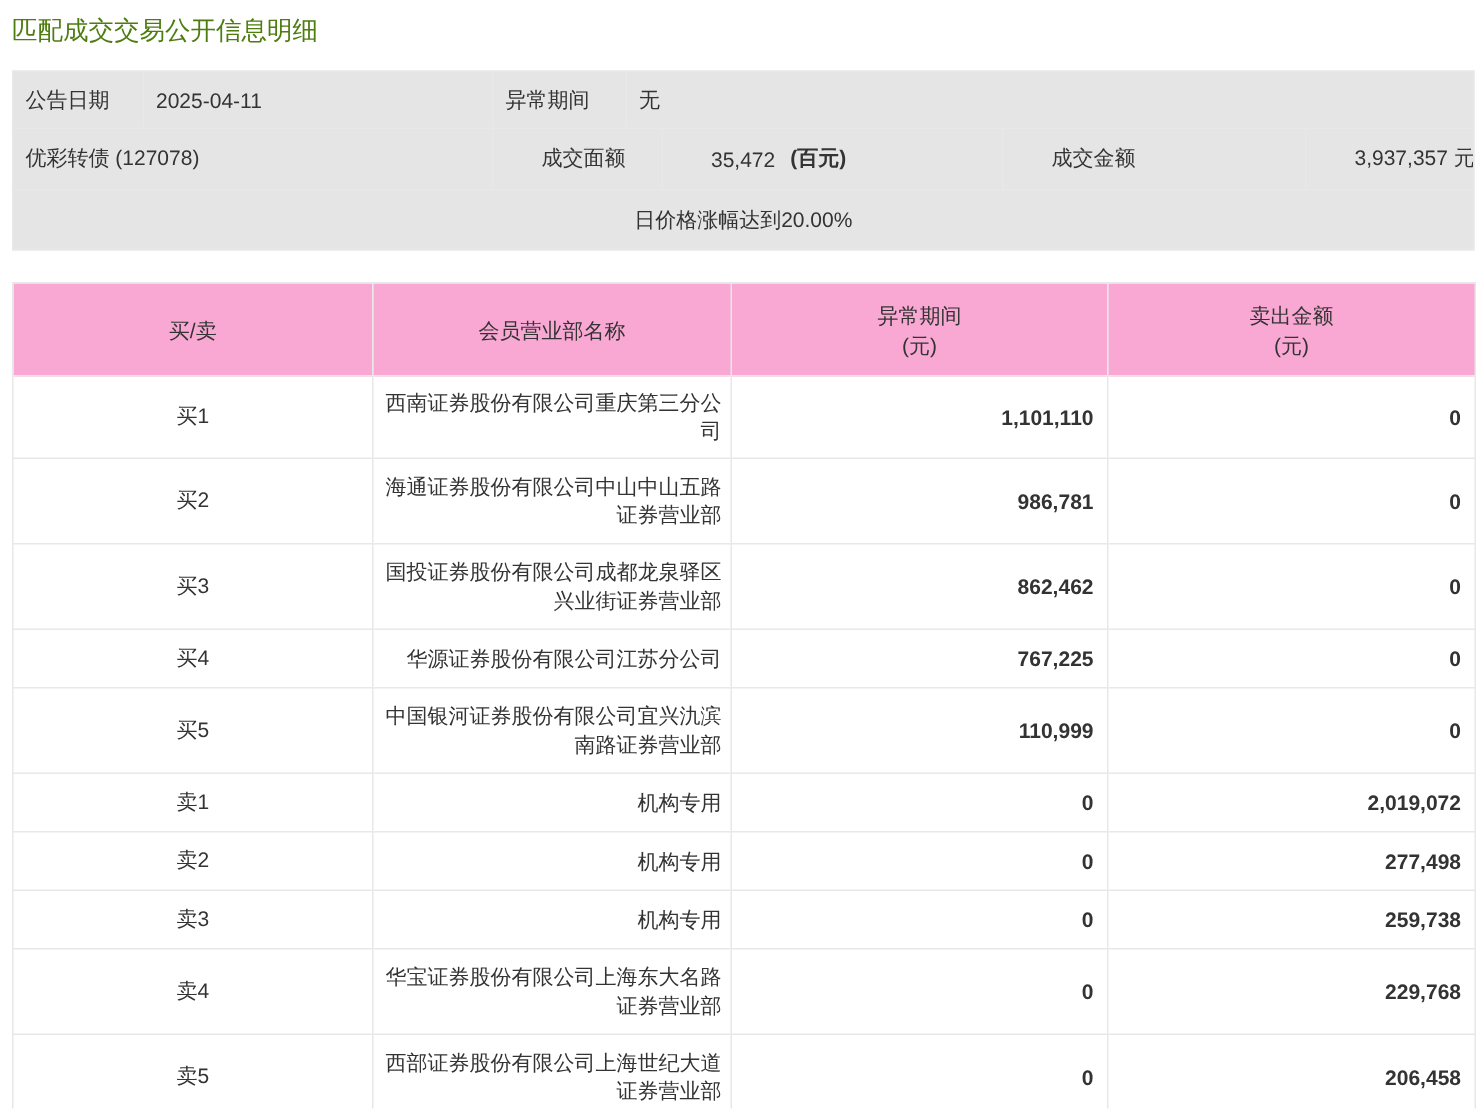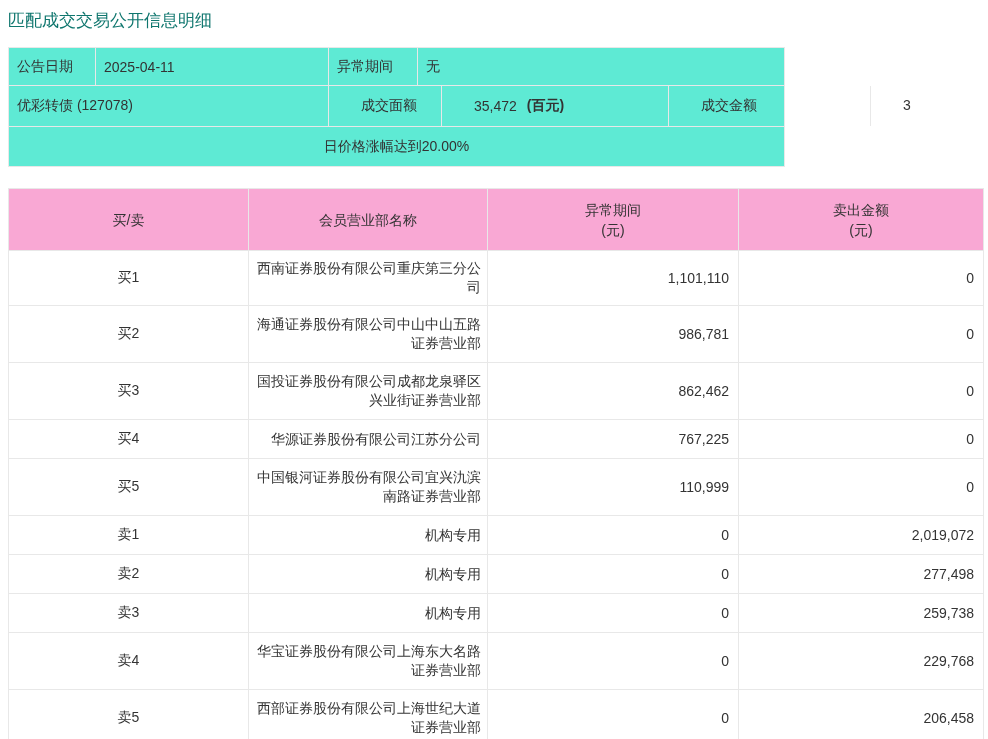--- a/index.html
+++ b/index.html
@@ -8,28 +8,28 @@
     background: #ffffff;
     font-family: "Liberation Sans", "DejaVu Sans", sans-serif;
     color: #333333;
     overflow: hidden;
   }
   .page-title {
     margin: 9px 0 0 8px;
     font-size: 17px;
     font-weight: 400;
     line-height: 24px;
-    color: #0f766e;
+    color: #4d7c0f;
   }
   
   .info-box {
     margin: 14px 0 0 8px;
-    width: 777px;
+    width: 975px;
     border: 1px solid #e8e8e8;
-    background: #5eead4;
+    background: #e5e5e5;
   }
   .info-row1 {
     display: grid;
     grid-template-columns: 87px 233px 89px 1fr;
     height: 38px;
     border-bottom: 1px solid #e8e8e8;
   }
   .info-row2 {
     display: grid;
     grid-template-columns: 320px 89px 203px 178px 1fr;
@@ -63,21 +63,21 @@
   .trade-table th, .trade-table td {
     border: 1px solid #e8e8e8;
     font-size: 14px;
     font-weight: 400;
     vertical-align: middle;
   }
   .trade-table thead tr { height: 62px; background: #f9a8d4; }
   .trade-table th { text-align: center; white-space: pre-line; line-height: 20px; color: #333333; }
   .trade-table td.side   { text-align: center; margin-left: 28px; }
   .trade-table td.branch { text-align: right; padding: 8px 6px; line-height: 19px; }
-  .trade-table td.num    { text-align: right; padding-right: 9px; }
+  .trade-table td.num    { text-align: right; padding-right: 9px; font-weight: bold; }
   tr.rs { height: 39px; }
   tr.rt { height: 57px; }
 </style>
 </head>
 <body>
 
 <h1 class="page-title">匹配成交交易公开信息明细</h1>
 
 <div class="info-box">
   <div class="info-row1">

